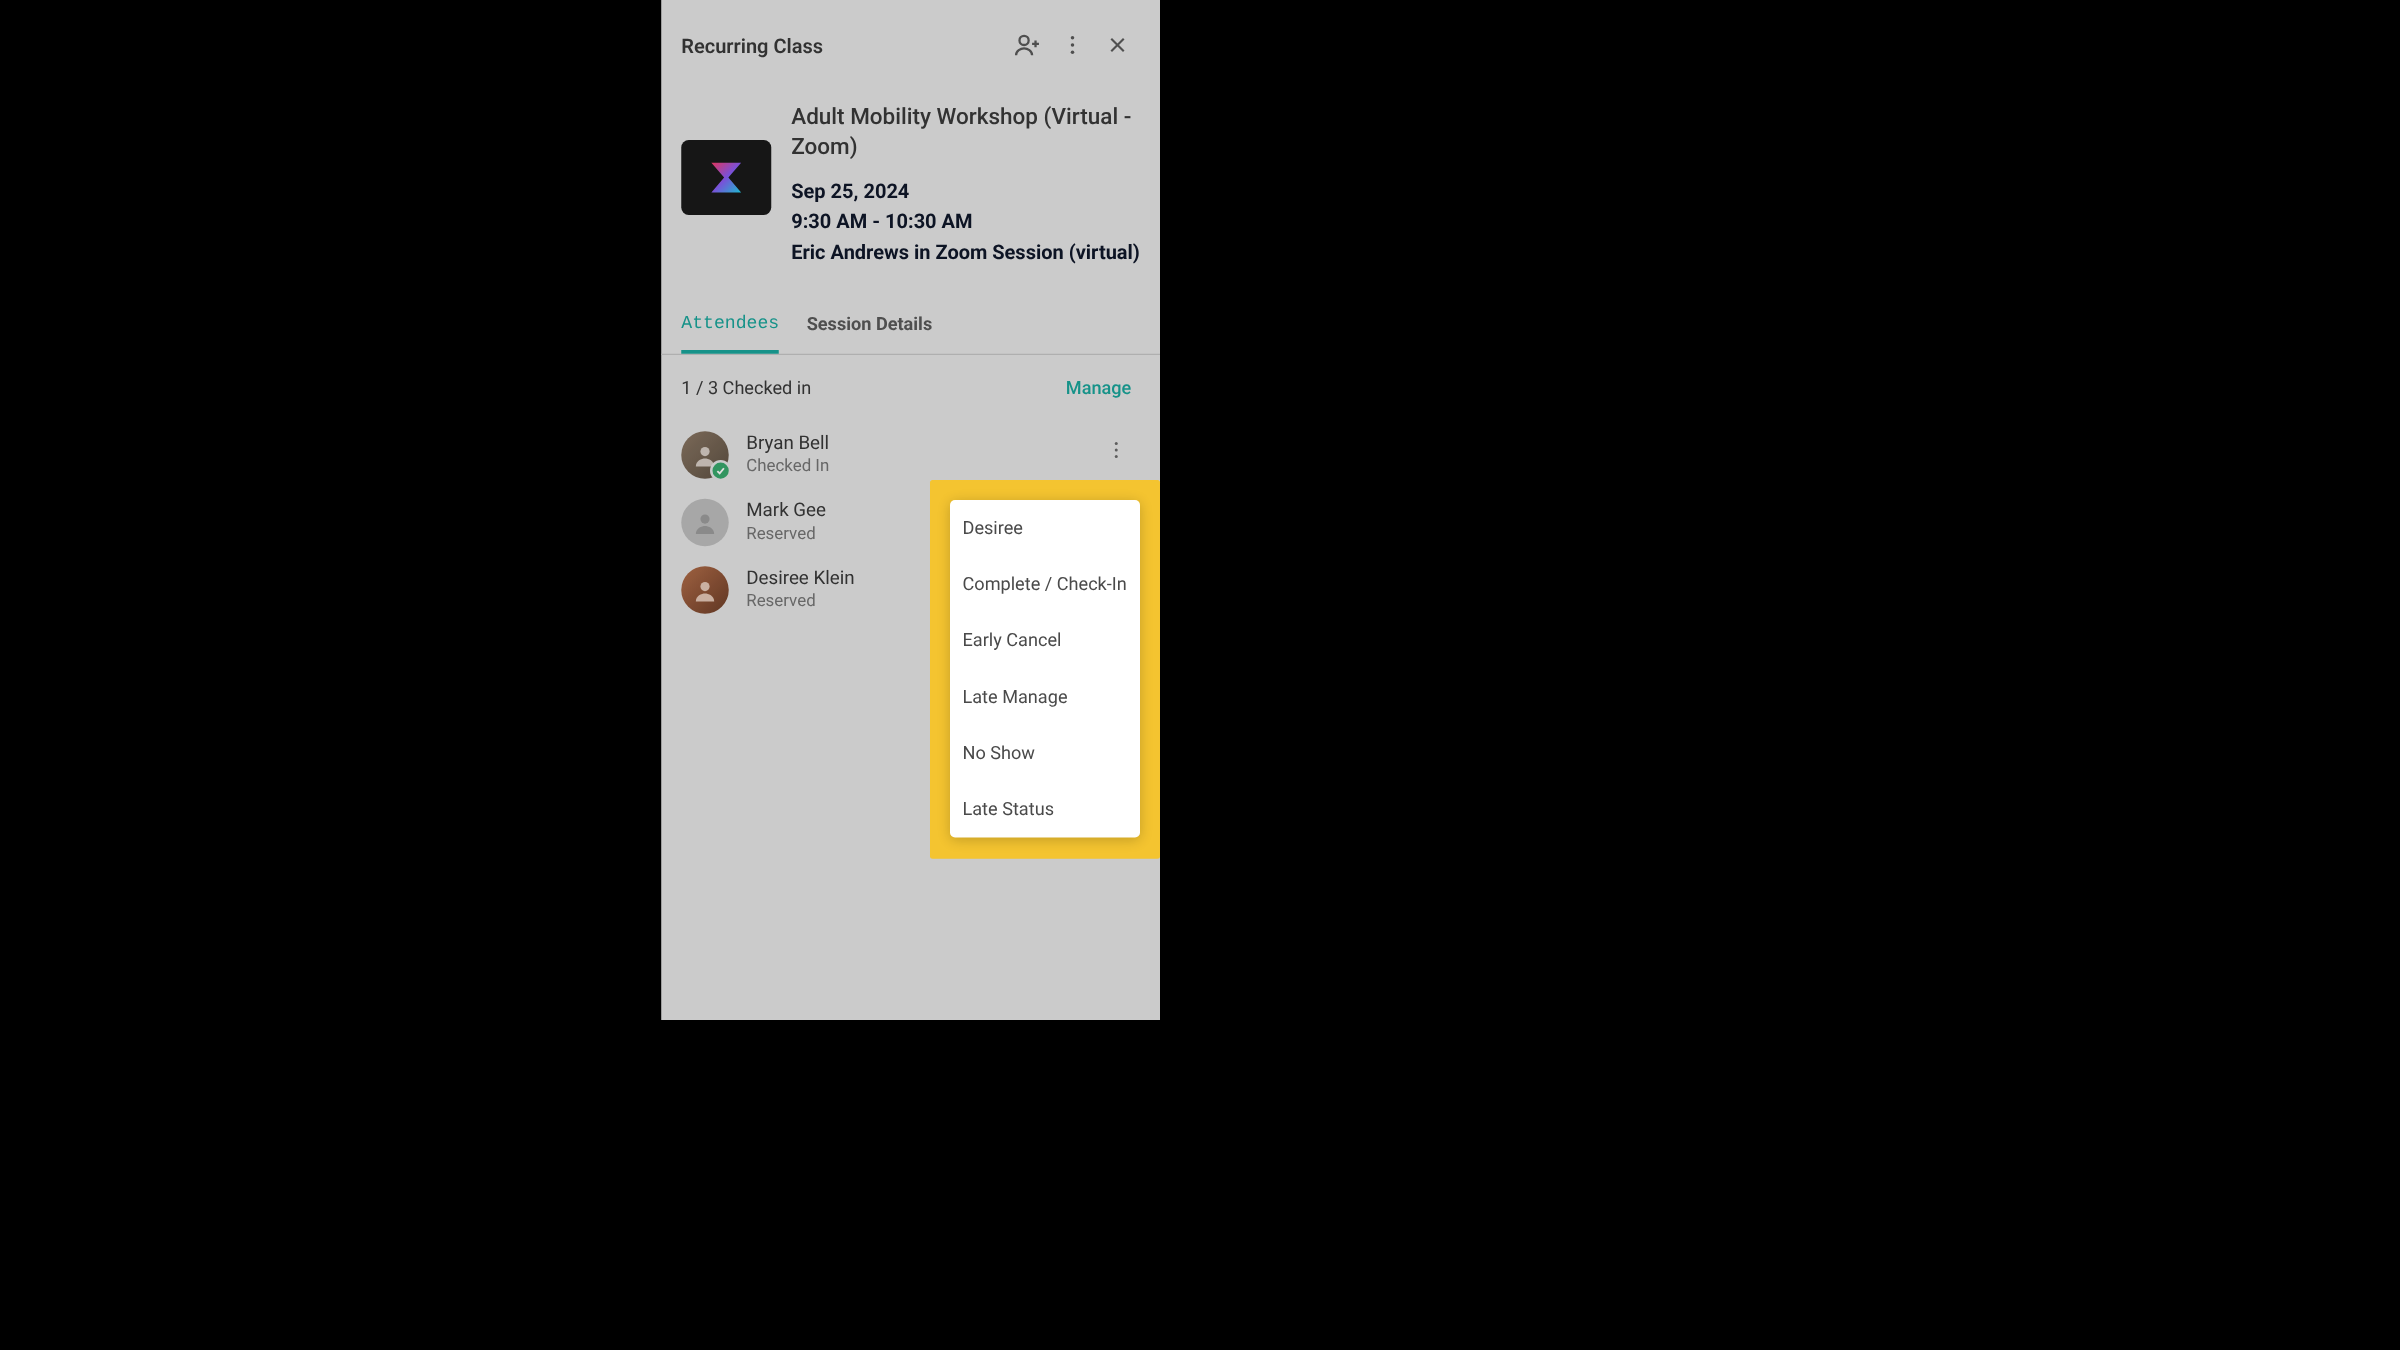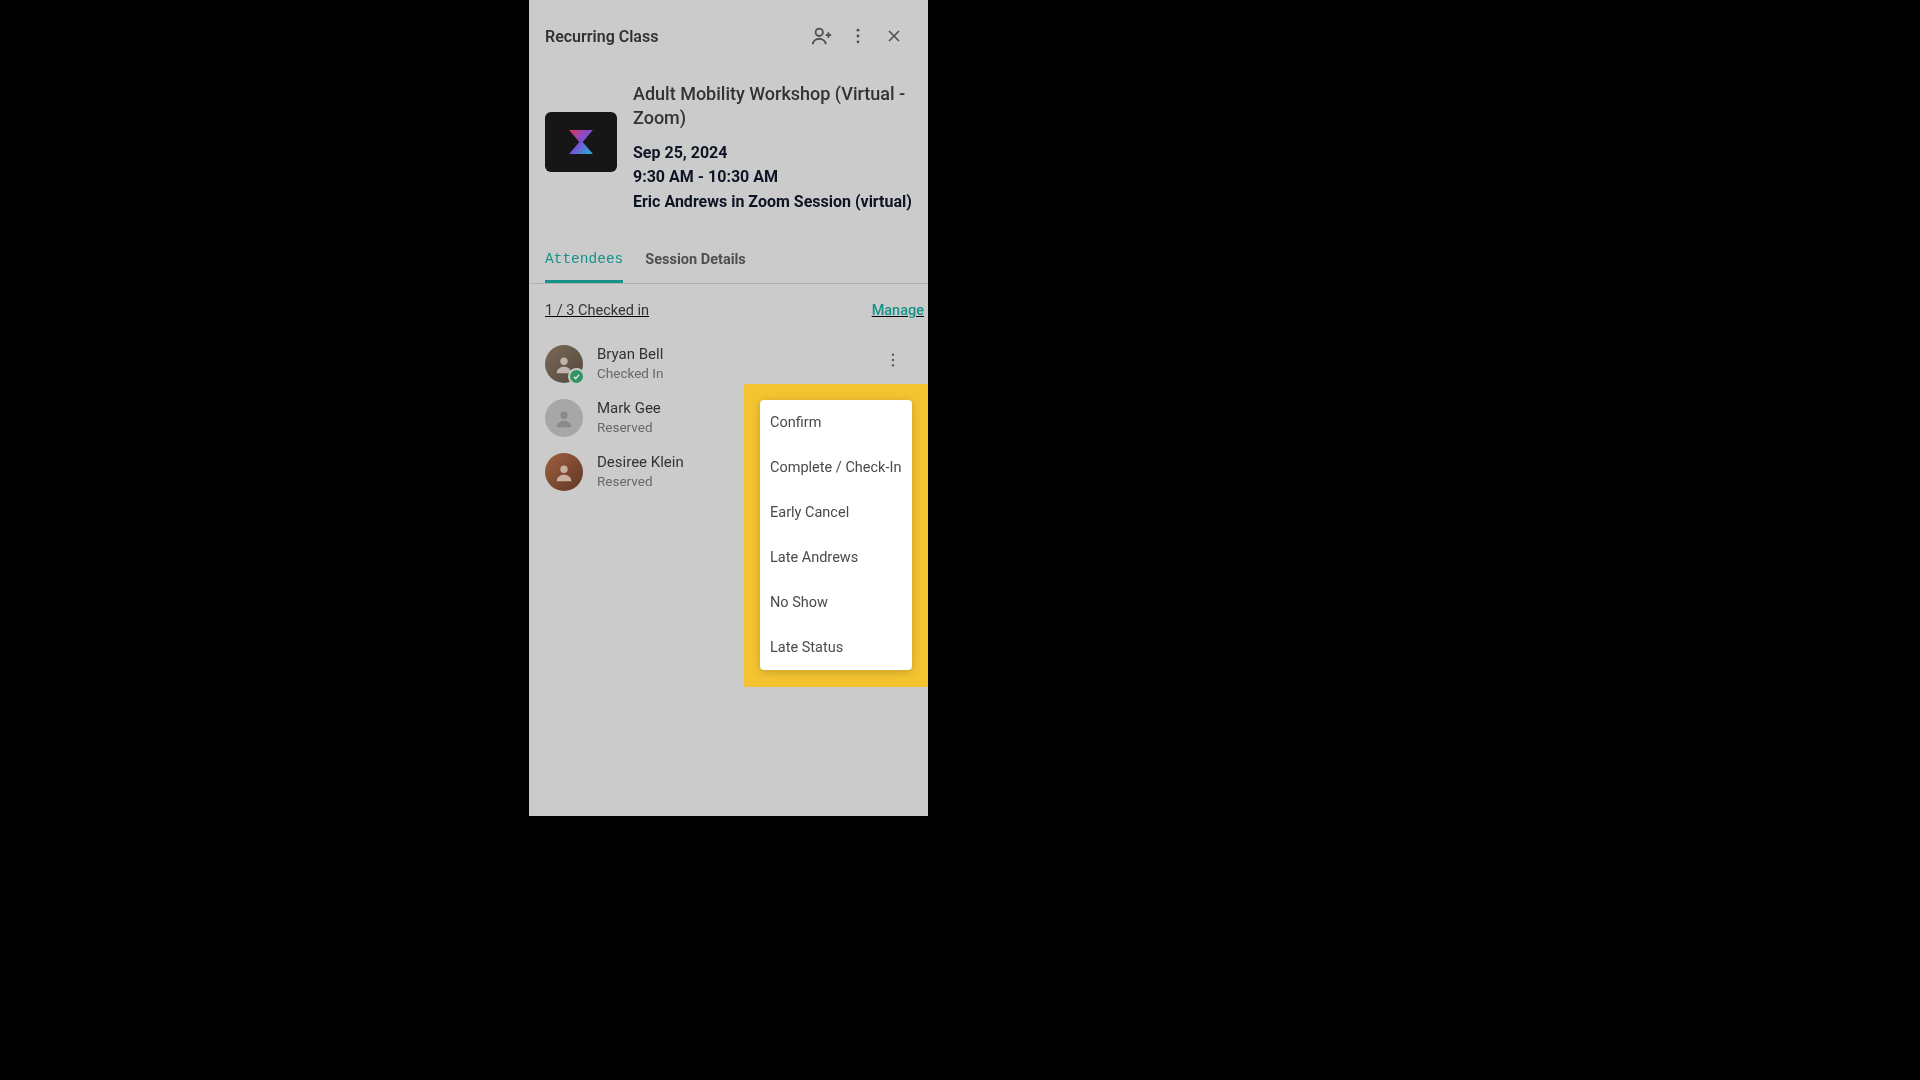--- a/index.html
+++ b/index.html
@@ -94,22 +94,21 @@
       font-weight: bold;
     }
     .tab.active {
       color: #1aa79c;
       font-weight: 500;
       border-bottom-color: #1aa79c;
       font-family: Liberation Mono, monospace;
     }
     .summary-row {
       display: flex;
-      padding: 18px 4px 18px 16px;
-      text-decoration: underline;
+      padding: 18px 23px 18px 16px;
     }
     .summary-text {
       flex: 1;
       font-size: 14.5px;
       color: #3a3a3a;
     }
     .manage-link {
       font-size: 14.5px;
       color: #1aa79c;
       font-weight: 500;
@@ -318,19 +317,19 @@
       <div class="attendee-status">Reserved</div>
     </div>
   </div>
 
   <div class="overlay-dim"></div>
 </div>
 
 <div class="highlight-box"></div>
 
 <div class="menu">
-  <div class="menu-item">Confirm</div>
+  <div class="menu-item">Desiree</div>
   <div class="menu-item">Complete / Check-In</div>
   <div class="menu-item">Early Cancel</div>
-  <div class="menu-item">Late Andrews</div>
+  <div class="menu-item">Late Manage</div>
   <div class="menu-item">No Show</div>
   <div class="menu-item">Late Status</div>
 </div>
 
 </body></html>

